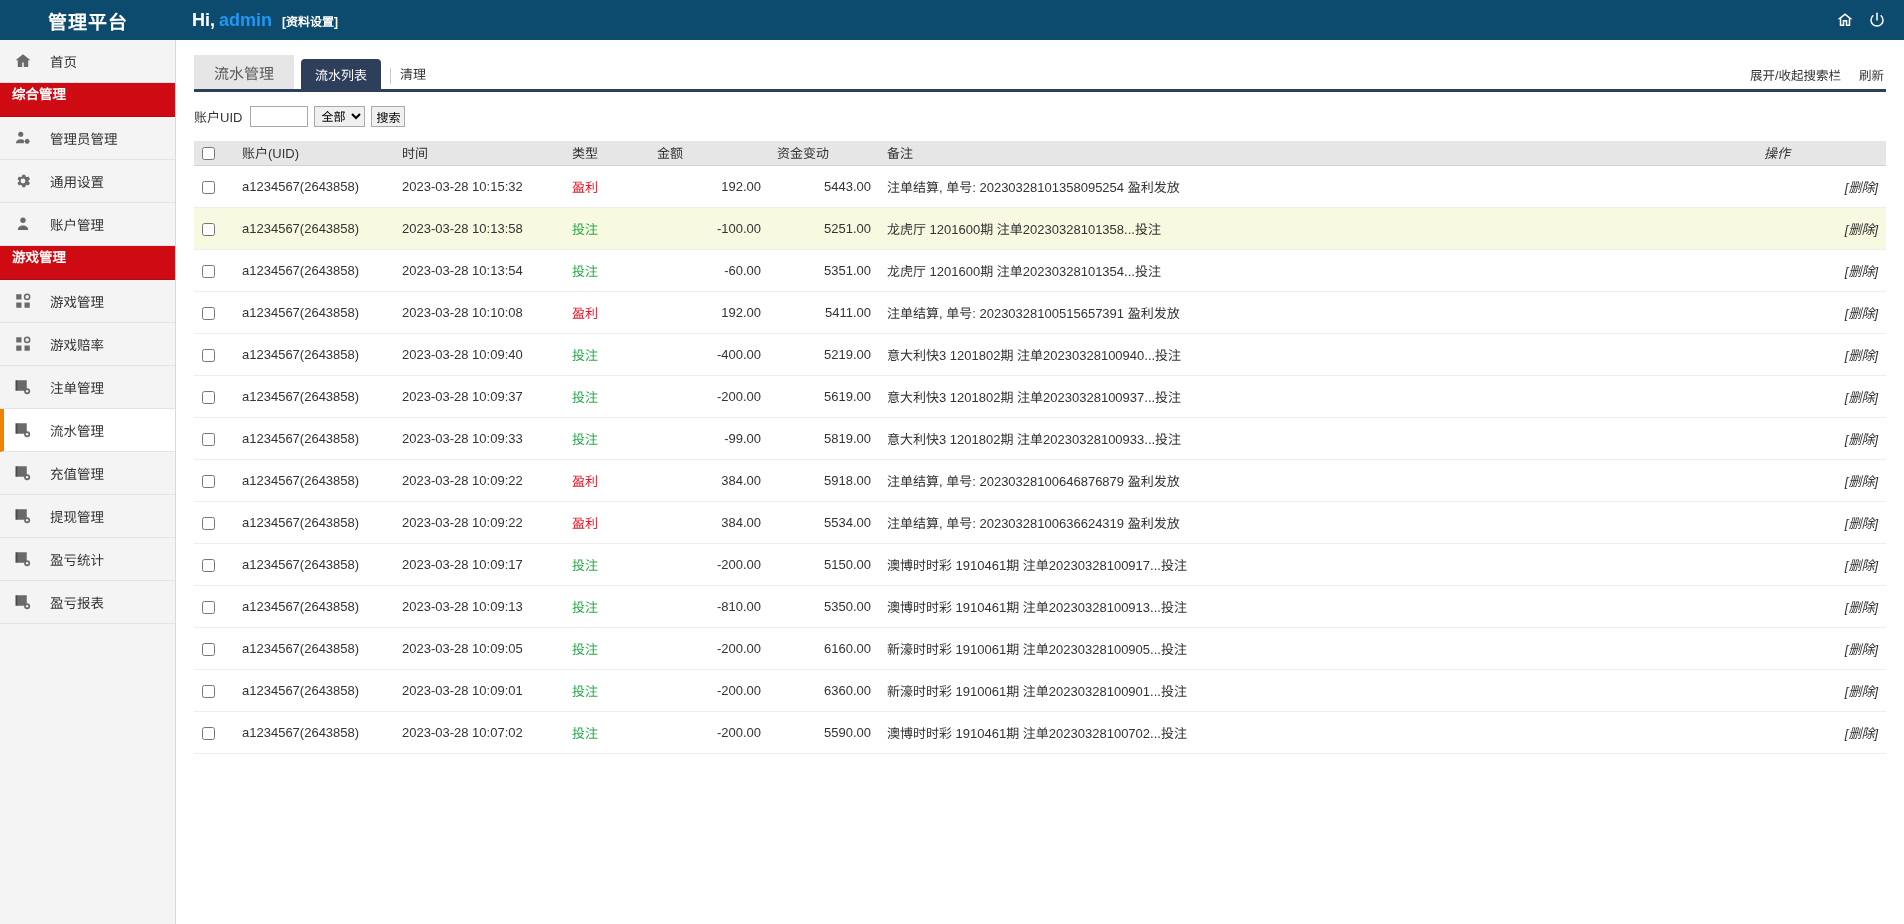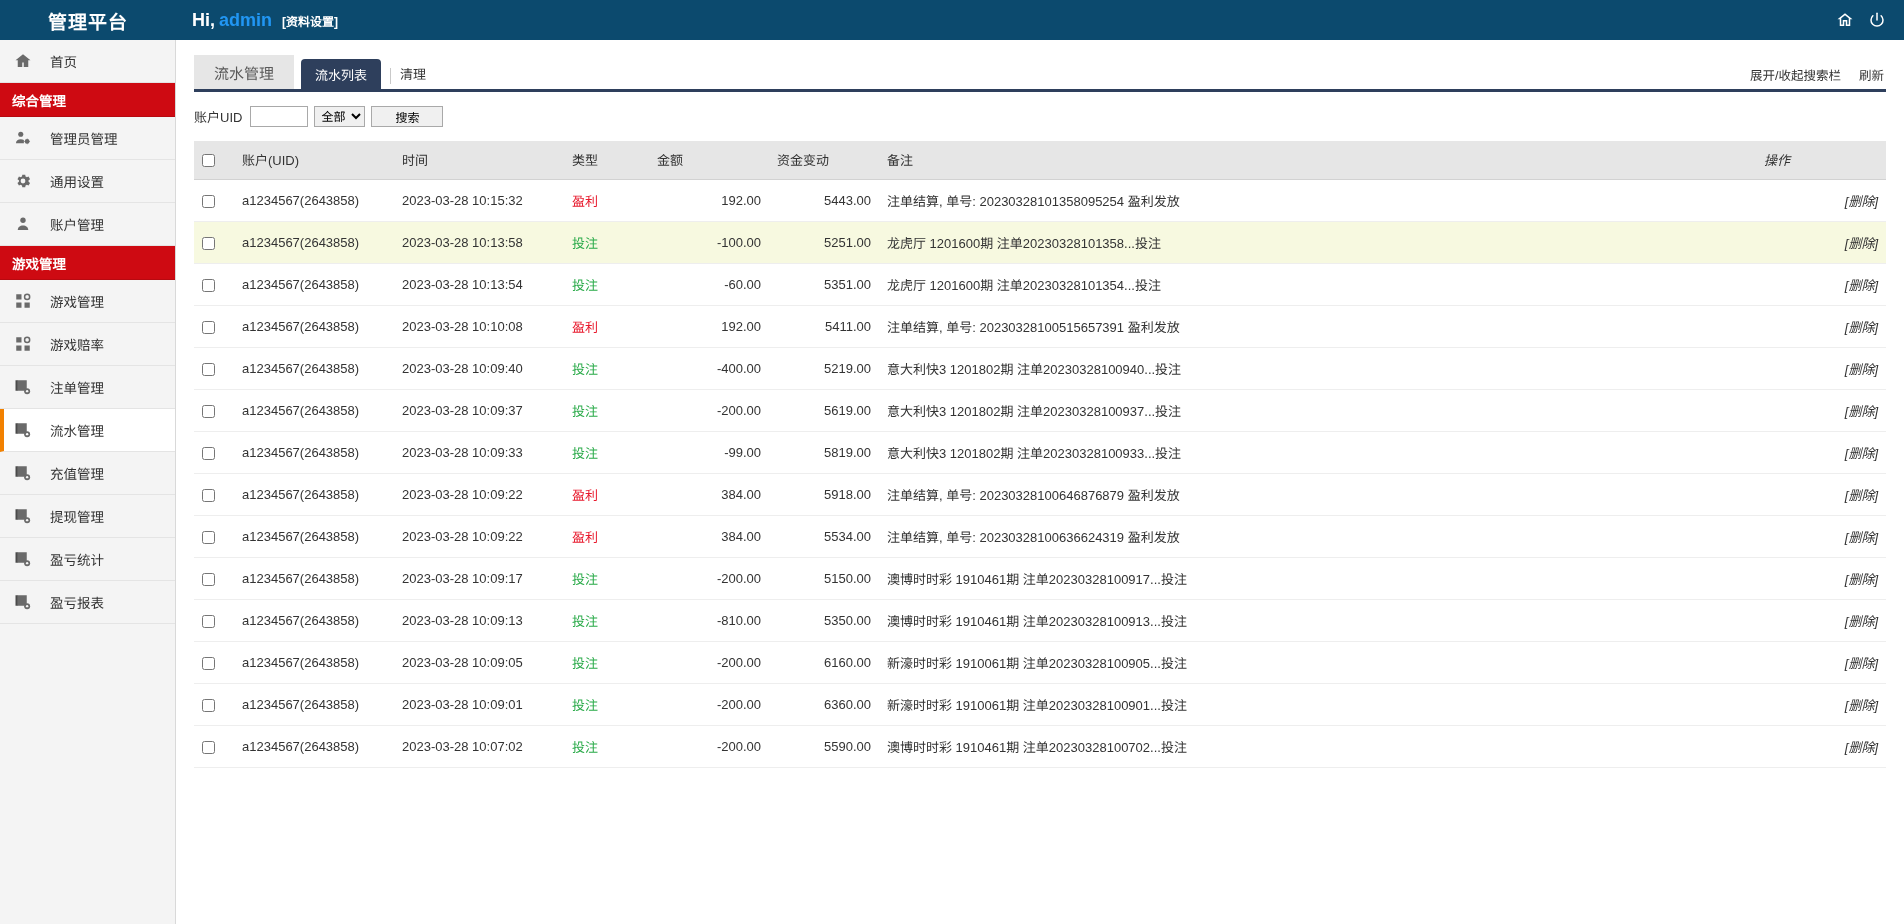--- a/index.html
+++ b/index.html
@@ -71,21 +71,21 @@
     background: #ffffff;
     border-left: 4px solid #f28100;
     padding-left: 10px;
   }
   .nav-group {
     height: 34px;
     background: #ce0a12;
     color: #ffffff;
     font-size: 13.5px;
     font-weight: bold;
-    display: flex; align-items: center;
+    display: flex; align-items: flex-start;
     padding-left: 12px;
     border-bottom: 1px solid #b70910;
   }
 
   
   .content {
     position: absolute; top: 40px; left: 176px;
     width: 1728px; height: 884px;
     background: #ffffff;
   }
@@ -147,38 +147,38 @@
     outline: none;
   }
   .searchrow select {
     height: 21px; font-size: 12px;
     border: 1px solid #a9a9a9; background: #f0f0f0;
     padding: 0 2px;
   }
   .searchrow button {
     height: 21px; font-size: 12px;
     border: 1px solid #a9a9a9; background: #f0f0f0;
-    padding: 0 23px; cursor: pointer;
+    padding: 0 4px; cursor: pointer;
   }
 
   
   .tbl-wrap {
     margin: 14px 0 0 18px;
     width: 1692px;
   }
   table.datatable {
     width: 1692px;
     border-collapse: collapse;
     font-size: 13px;
     color: #333333;
     table-layout: fixed;
   }
   table.datatable thead th {
     background: #e6e6e6;
-    height: 38px;
+    height: 24px;
     font-weight: normal;
     color: #333333;
     border-bottom: 1px solid #d2d2d2;
     text-align: left;
     padding: 0 8px;
   }
   table.datatable tbody td {
     height: 42px;
     border-bottom: 1px solid #eeeeee;
     padding: 0 8px;

